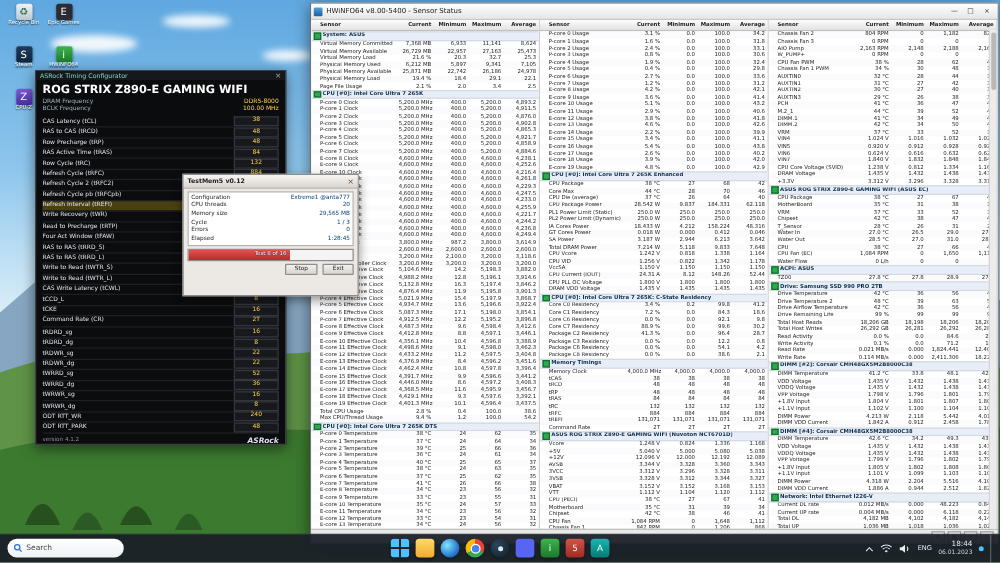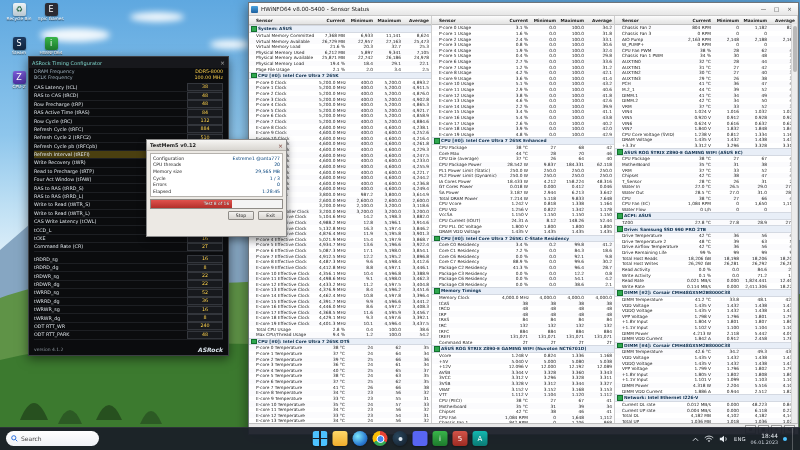--- a/index.html
+++ b/index.html
@@ -1618,20 +1618,21 @@
     <div id="hw-scroll">
         <div id="hw-thumb"></div>
       </div>
   </div>
 
   <div id="asrock">
     <div class="asr-title">
       <div class="asr-title-text">ASRock Timing Configurator</div>
       <div class="asr-x">×</div>
     </div>
+    <div class="asr-board">ROG STRIX Z890-E GAMING WIFI</div>
     <div id="asr-info">
         <div class="asr-inforow">
           <div>DRAM Frequency</div>
           <div class="v">DDR5-8000</div>
         </div>
         <div class="asr-inforow">
           <div>BCLK Frequency</div>
           <div class="v">100.00 MHz</div>
         </div>
       </div>

